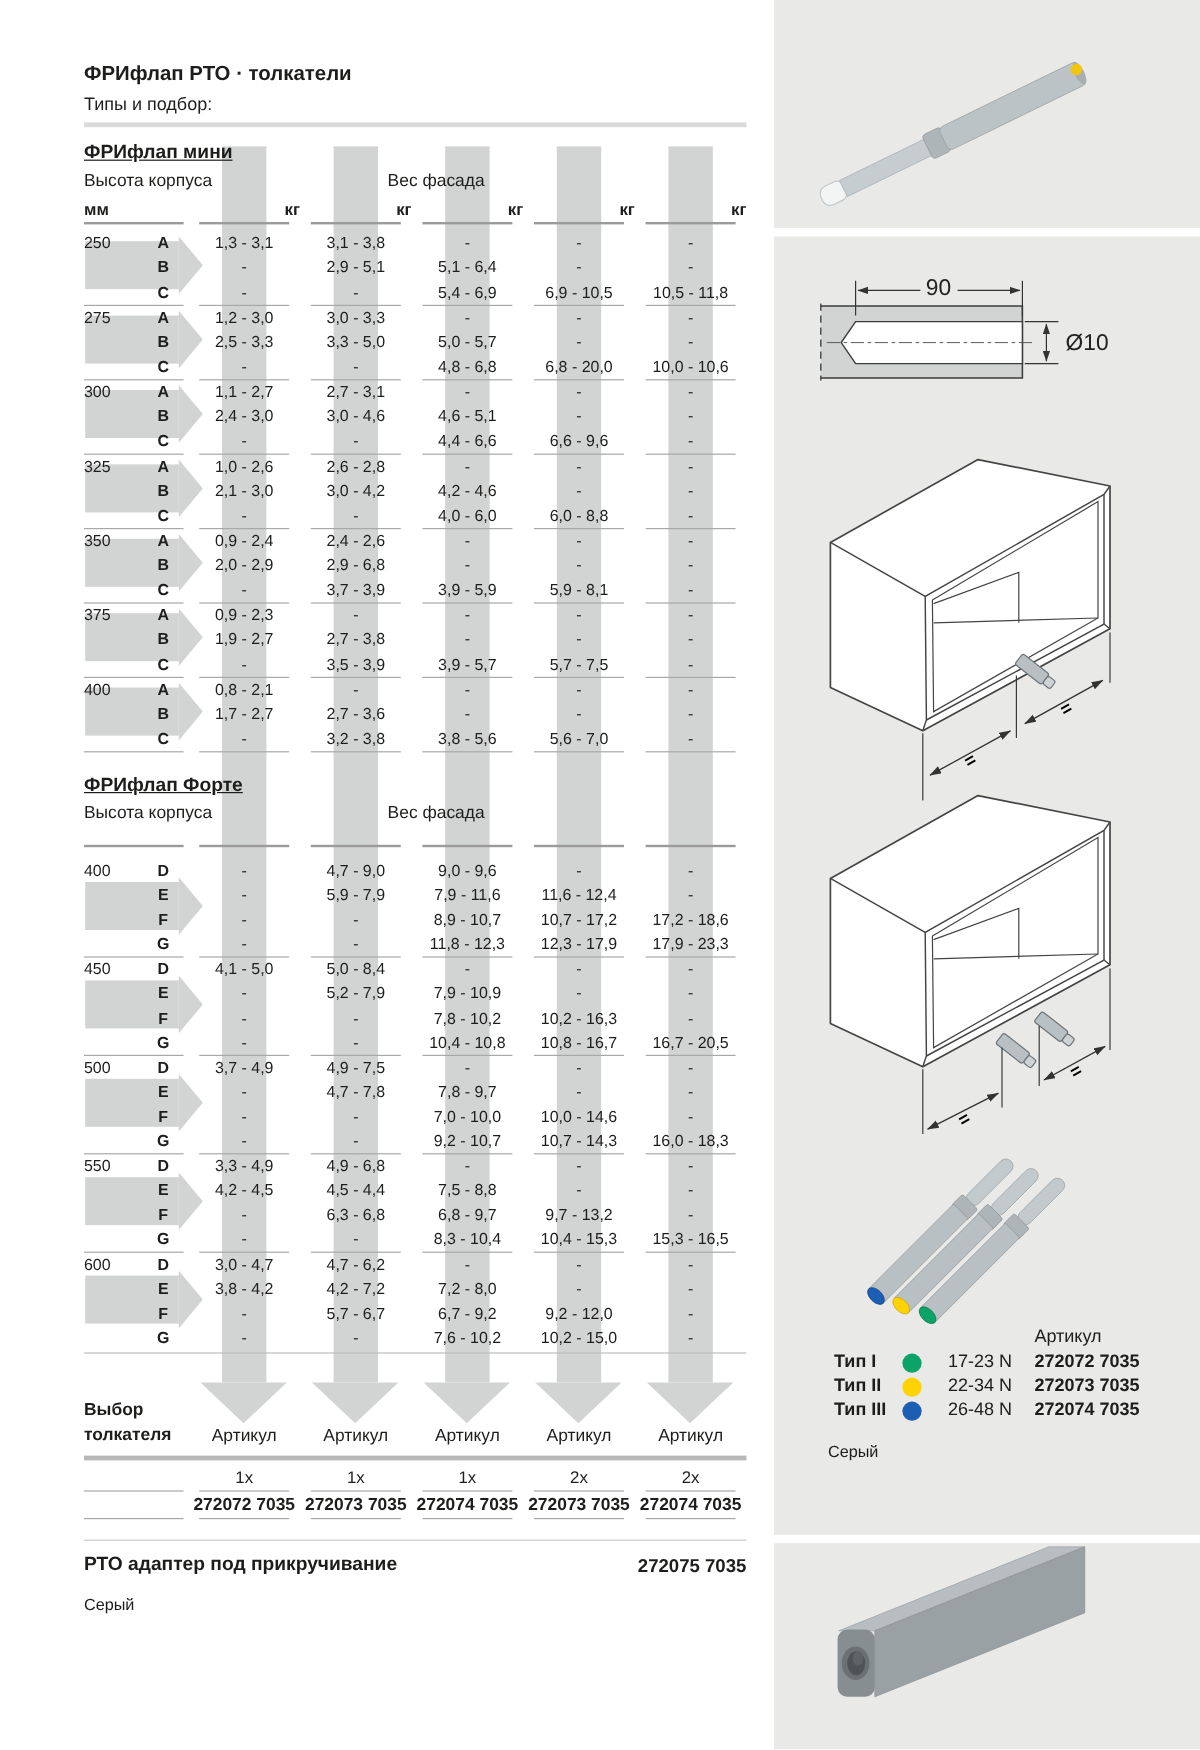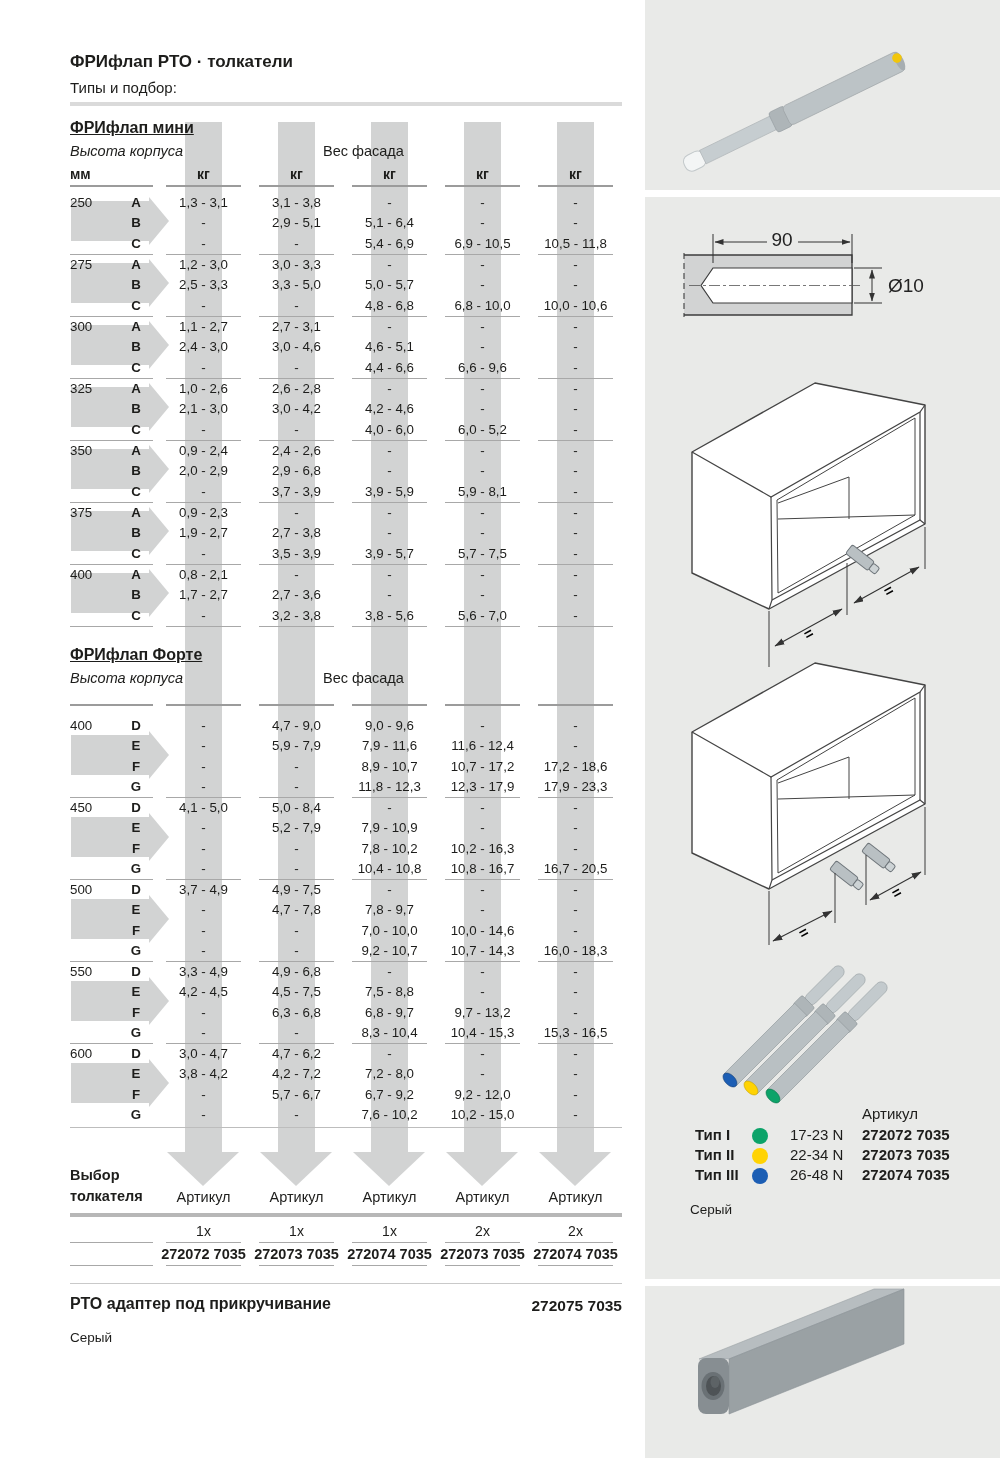--- a/index.html
+++ b/index.html
@@ -11,25 +11,25 @@
   .page-sub{position:absolute;left:0;top:79px;font-size:15px;}
   .rule-thick-top{position:absolute;left:0;top:102px;width:552px;height:4px;background:#dadada;}
   
   .band{position:absolute;top:122px;width:37px;height:1030px;background:#d2d3d3;}
   .band-arrow{position:absolute;top:1152px;width:0;height:0;
               border-left:36px solid transparent;border-right:36px solid transparent;
               border-top:34px solid #d2d3d3;}
   
   .section{position:absolute;left:0;width:552px;}
   .sec-title{position:absolute;left:0;top:0;font-size:16px;font-weight:bold;text-decoration:underline;}
-  .sec-sub{position:absolute;left:0;top:24px;font-size:14.5px;font-style:italic;}
+  .sec-sub{position:absolute;left:0;top:24px;font-size:14.5px;}
   .sec-weight{position:absolute;left:253px;top:24px;font-size:14.5px;}
   .unit-row{position:absolute;left:0;top:45px;display:grid;grid-template-columns:45px 42px repeat(5,93px);
             font-size:14px;font-weight:bold;height:20px;line-height:20px;}
-  .unit-row .u{text-align:center;}
+  .unit-row .u{text-align:right;}
   .unit-row .umm{text-align:left;}
   .rules{position:absolute;left:0;width:552px;display:grid;grid-template-columns:87px repeat(5,93px);}
   .rules div{height:0;border-top:1px solid #a8a8a8;margin:0 9px;}
   .rules div:first-child{margin:0 4px 0 0;}
   .rules.hdr div{border-top:2px solid #9b9b9b;}
   .tbody{position:absolute;left:0;}
   .group{position:relative;width:552px;}
   .group.g3{height:62px;}
   .group.g4{height:82px;}
   .garrow{position:absolute;left:1px;width:78px;height:40px;background:#d2d3d3;}
@@ -180,21 +180,21 @@
               <div class="val">5,0 - 5,7</div>
               <div class="val">-</div>
               <div class="val">-</div>
             </div>
             <div class="trow">
               <div class="mm"></div>
               <div class="lt">C</div>
               <div class="val">-</div>
               <div class="val">-</div>
               <div class="val">4,8 - 6,8</div>
-              <div class="val">6,8 - 10,0</div>
+              <div class="val">6,8 - 20,0</div>
               <div class="val">10,0 - 10,6</div>
             </div>
             <div class="rules">
               <div class=""></div>
               <div class=""></div>
               <div class=""></div>
               <div class=""></div>
               <div class=""></div>
               <div class=""></div>
             </div>
@@ -256,21 +256,21 @@
               <div class="val">4,2 - 4,6</div>
               <div class="val">-</div>
               <div class="val">-</div>
             </div>
             <div class="trow">
               <div class="mm"></div>
               <div class="lt">C</div>
               <div class="val">-</div>
               <div class="val">-</div>
               <div class="val">4,0 - 6,0</div>
-              <div class="val">6,0 - 5,2</div>
+              <div class="val">6,0 - 8,8</div>
               <div class="val">-</div>
             </div>
             <div class="rules">
               <div class=""></div>
               <div class=""></div>
               <div class=""></div>
               <div class=""></div>
               <div class=""></div>
               <div class=""></div>
             </div>
@@ -554,21 +554,21 @@
               <div class="val">3,3 - 4,9</div>
               <div class="val">4,9 - 6,8</div>
               <div class="val">-</div>
               <div class="val">-</div>
               <div class="val">-</div>
             </div>
             <div class="trow">
               <div class="mm"></div>
               <div class="lt">E</div>
               <div class="val">4,2 - 4,5</div>
-              <div class="val">4,5 - 7,5</div>
+              <div class="val">4,5 - 4,4</div>
               <div class="val">7,5 - 8,8</div>
               <div class="val">-</div>
               <div class="val">-</div>
             </div>
             <div class="trow">
               <div class="mm"></div>
               <div class="lt">F</div>
               <div class="val">-</div>
               <div class="val">6,3 - 6,8</div>
               <div class="val">6,8 - 9,7</div>

